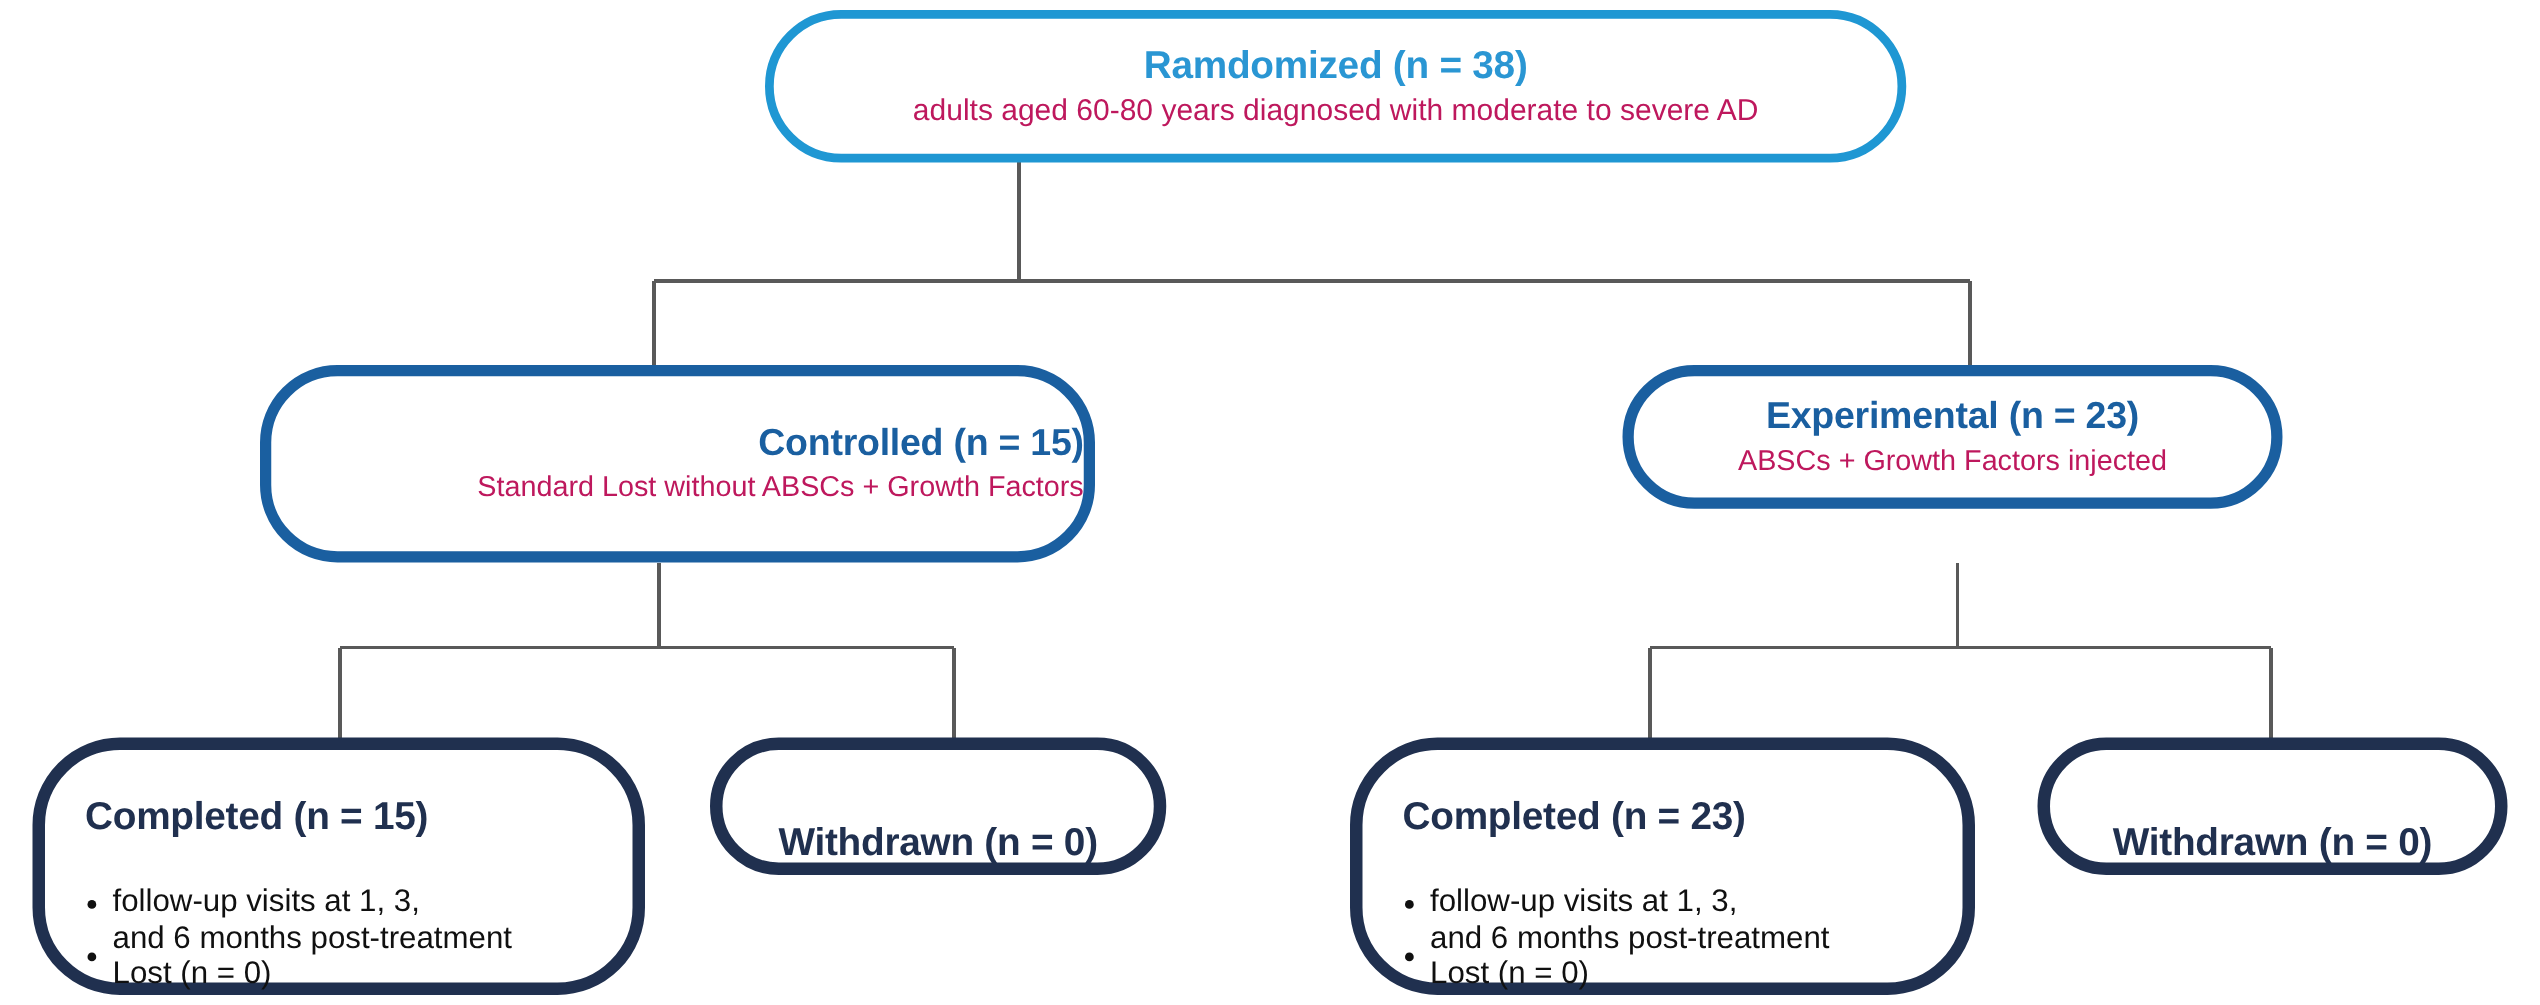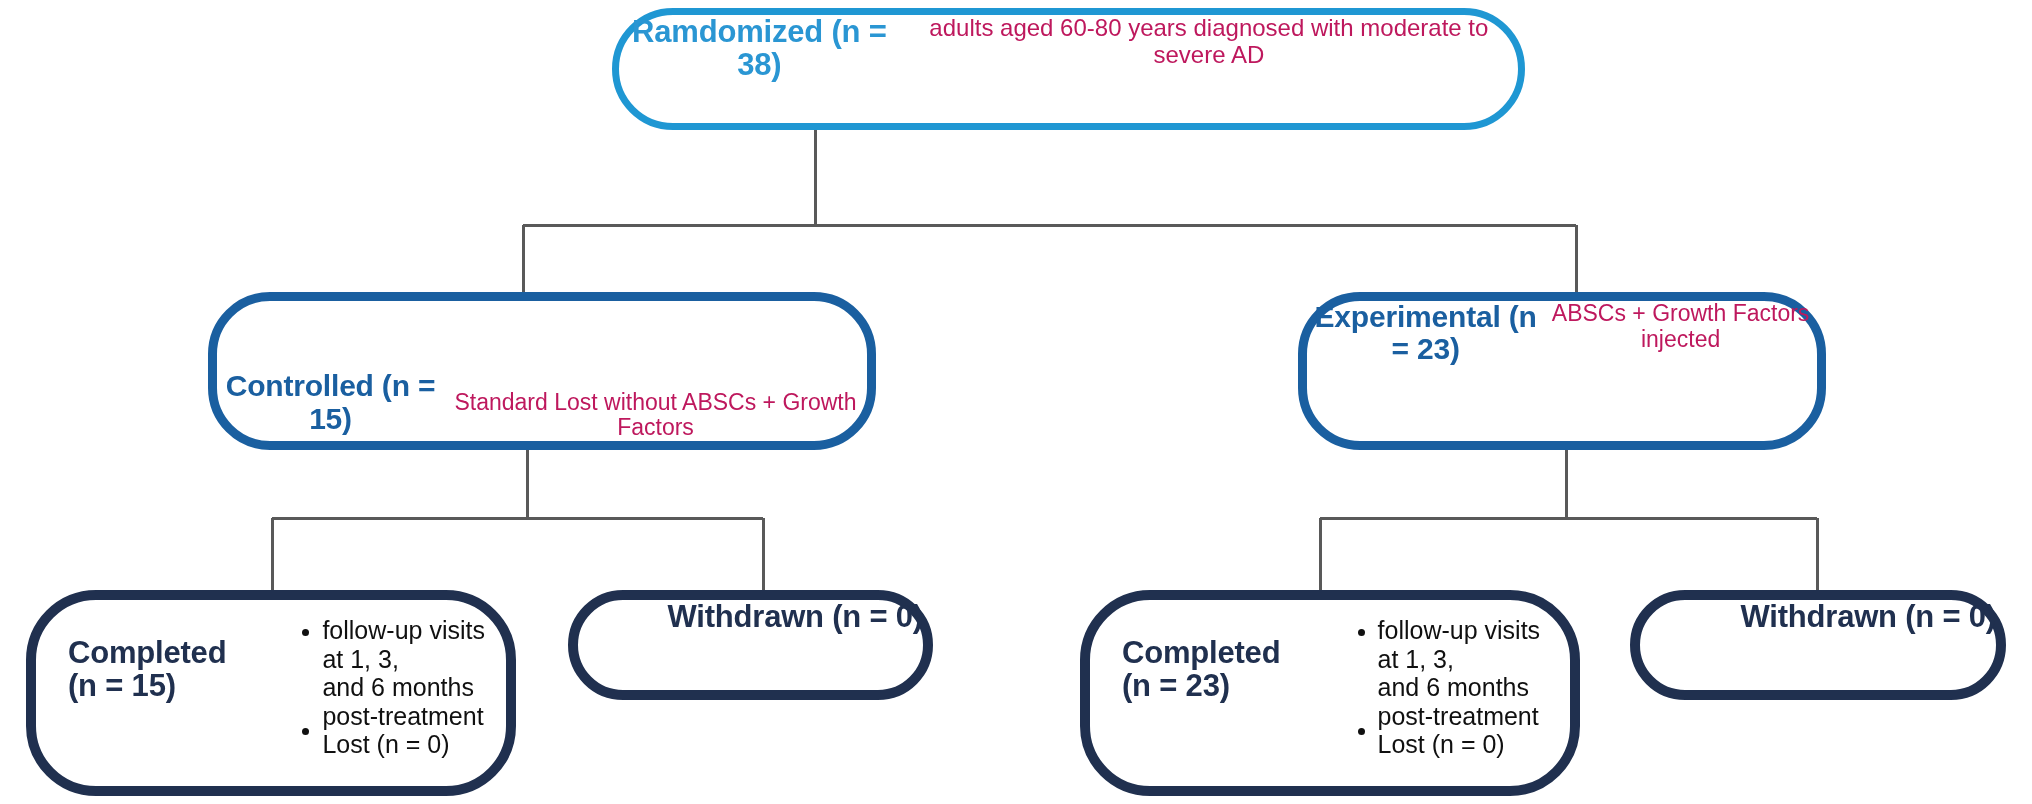--- a/index.html
+++ b/index.html
@@ -25,21 +25,21 @@
     height: 804px;
     pointer-events: none;
   }
 
   
   .node {
     position: absolute;
     box-sizing: border-box;
     background: #ffffff;
     display: flex;
-    flex-direction: row;
+    flex-direction: column;
     justify-content: center;
     text-align: center;
   }
 
   .node .title {
     font-weight: bold;
     letter-spacing: -0.2px;
     line-height: 1.08;
   }
   .node .subtitle {
@@ -88,21 +88,21 @@
     text-align: left;
   }
   .lvl3.completed .title {
     text-align: left;
     padding-left: 32px;
     margin-top: 36px;
     margin-bottom: 4px;
   }
   .bullets {
     list-style: none;
-    margin: 16px;
+    margin: 4px;
     padding: 0 0 0 28px;
   }
   .bullets li {
     position: relative;
     font-size: 25px;
     line-height: 1.14;
     color: #101010;
     padding-left: 22px;
   }
   .bullets li .dot {
@@ -147,21 +147,21 @@
   <div class="node lvl1" style="left:612px; top:8px; width:913px; height:122px;">
     <div class="title">Ramdomized (n = 38)</div>
     <div class="subtitle">adults aged 60-80 years diagnosed with moderate to severe AD</div>
   </div>
 
   <div class="node lvl2" style="left:208px; top:292px; width:668px; height:158px;align-items:flex-end;">
     <div class="title">Controlled (n = 15)</div>
     <div class="subtitle">Standard Lost without ABSCs + Growth Factors</div>
   </div>
 
-  <div class="node lvl2" style="left:1298px; top:292px; width:528px; height:158px;">
+  <div class="node lvl2" style="left:1298px; top:292px; width:528px; height:115px;">
     <div class="title">Experimental (n = 23)</div>
     <div class="subtitle">ABSCs + Growth Factors injected</div>
   </div>
 
   <div class="node lvl3 completed" style="left:26px; top:590px; width:490px; height:206px;">
     <div class="title">Completed (n = 15)</div>
     <ul class="bullets">
       <li class="b1"><span class="dot"></span><span class="txt">follow-up visits at 1, 3,<br>and 6 months post-treatment</span></li>
       <li class="b2"><span class="dot"></span><span class="txt">Lost (n = 0)</span></li>
     </ul>

